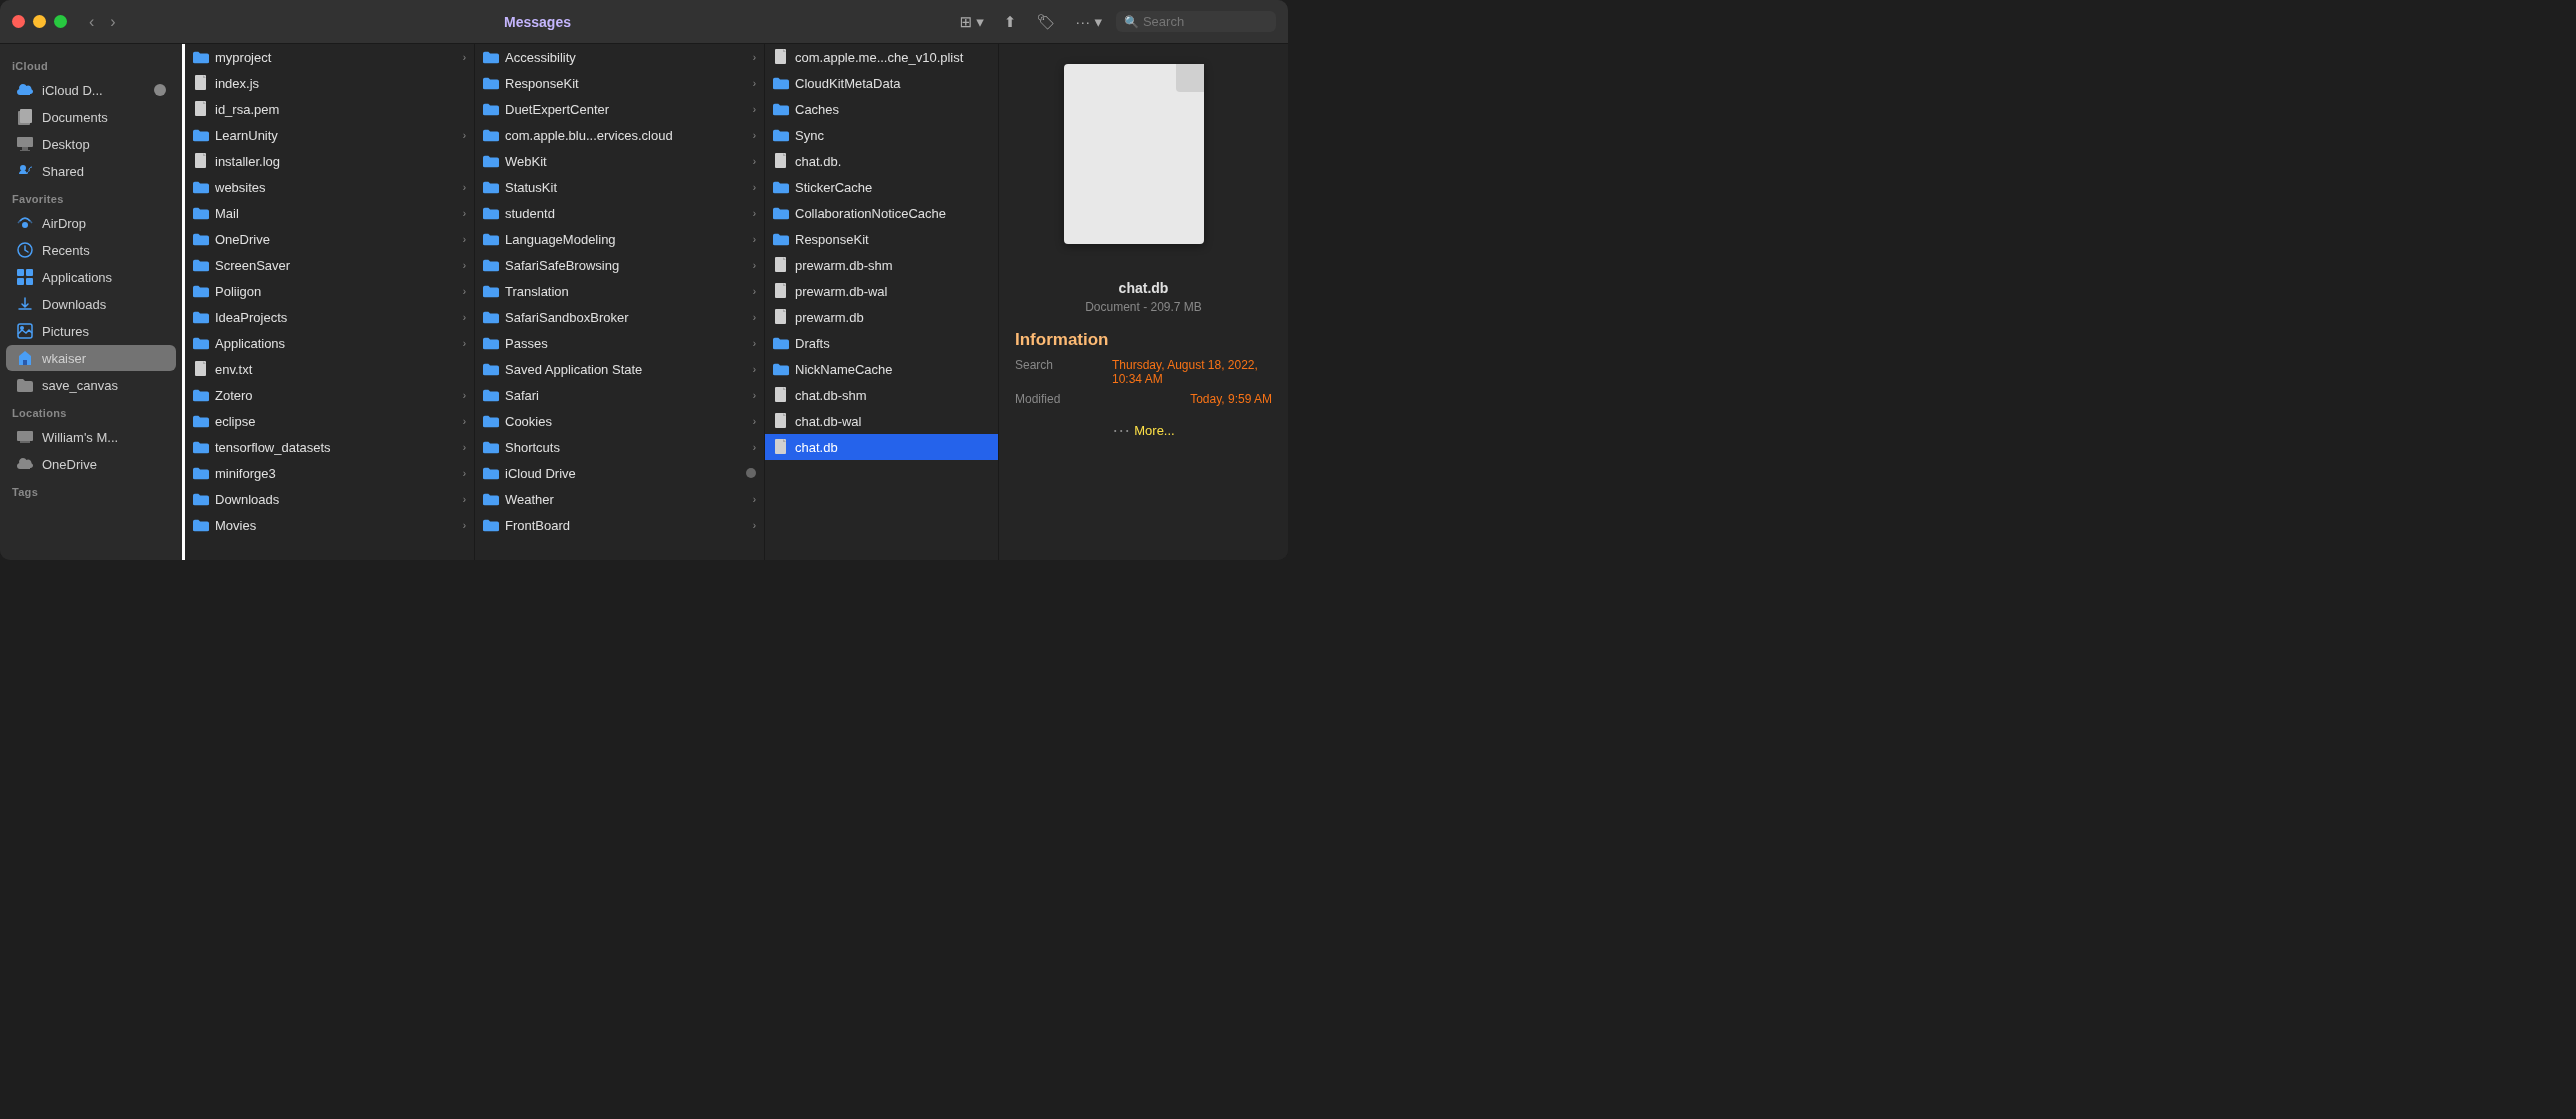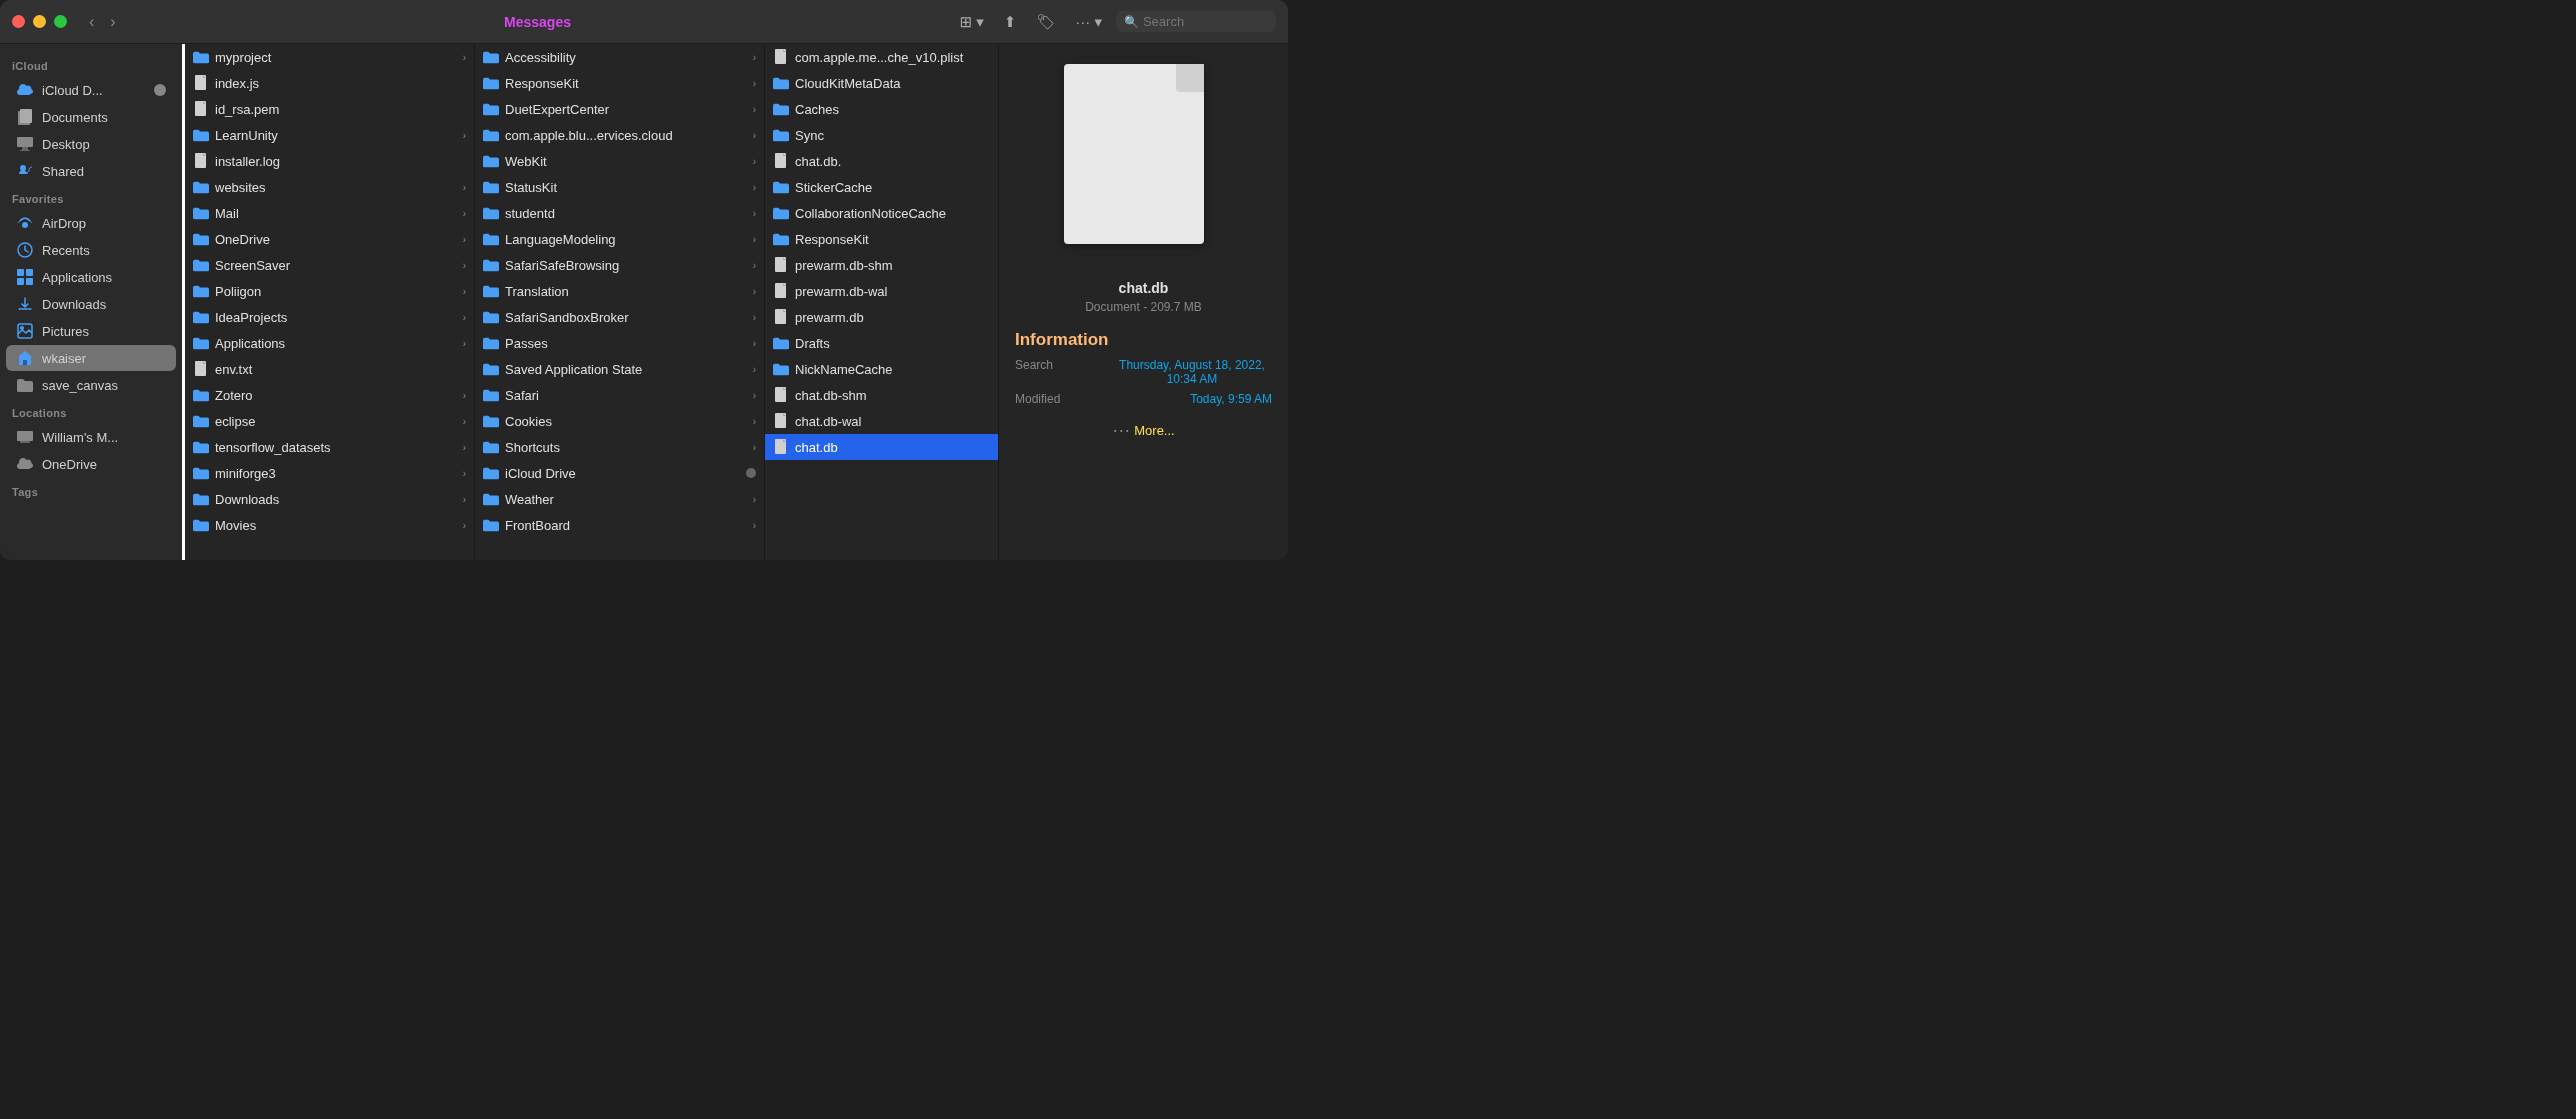--- a/index.html
+++ b/index.html
@@ -64,21 +64,21 @@
       font-size: 16px;
       padding: 2px 6px;
       border-radius: 4px;
     }
 
     .window-title {
       flex: 1;
       text-align: center;
       font-size: 14px;
       font-weight: 600;
-      color: #d946ef;
+      color: #c4b5fd;
     }
 
     .toolbar-right {
       display: flex;
       align-items: center;
       gap: 8px;
     }
 
     .toolbar-btn {
       background: none;
@@ -295,22 +295,22 @@
       margin-bottom: 6px;
     }
 
     .preview-info-label {
       font-size: 12px;
       color: #888;
     }
 
     .preview-info-value {
       font-size: 12px;
-      color: #0ea5e9;
-      text-align: center;
+      color: #f97316;
+      text-align: left;
       max-width: 160px;
     }
 
     .more-btn {
       display: flex;
       align-items: center;
       justify-content: center;
       margin-top: 8px;
       gap: 4px;
     }

